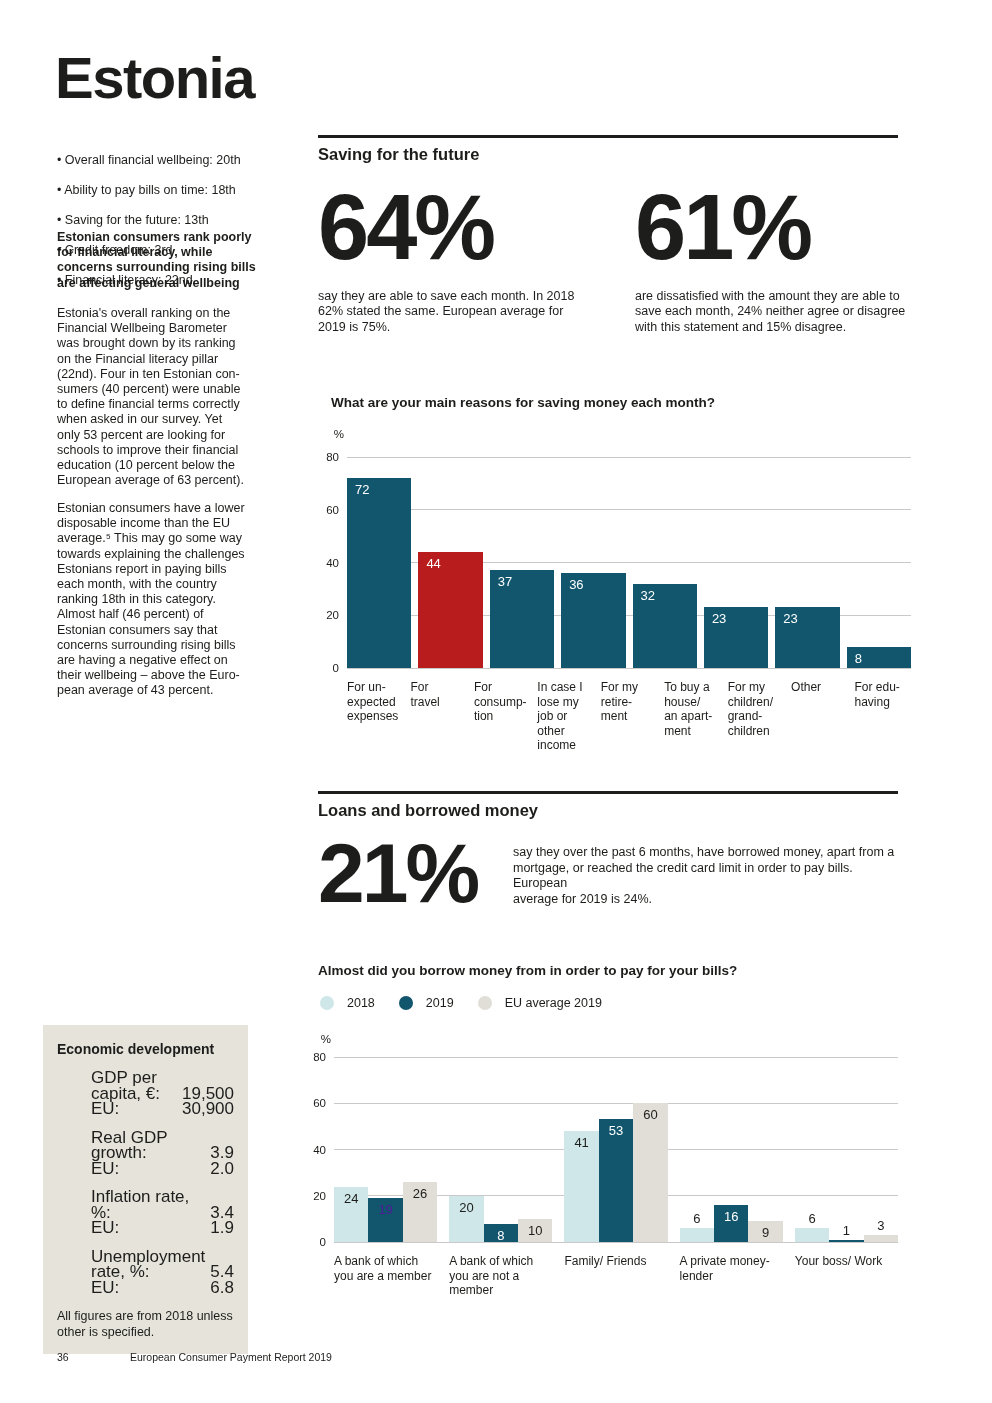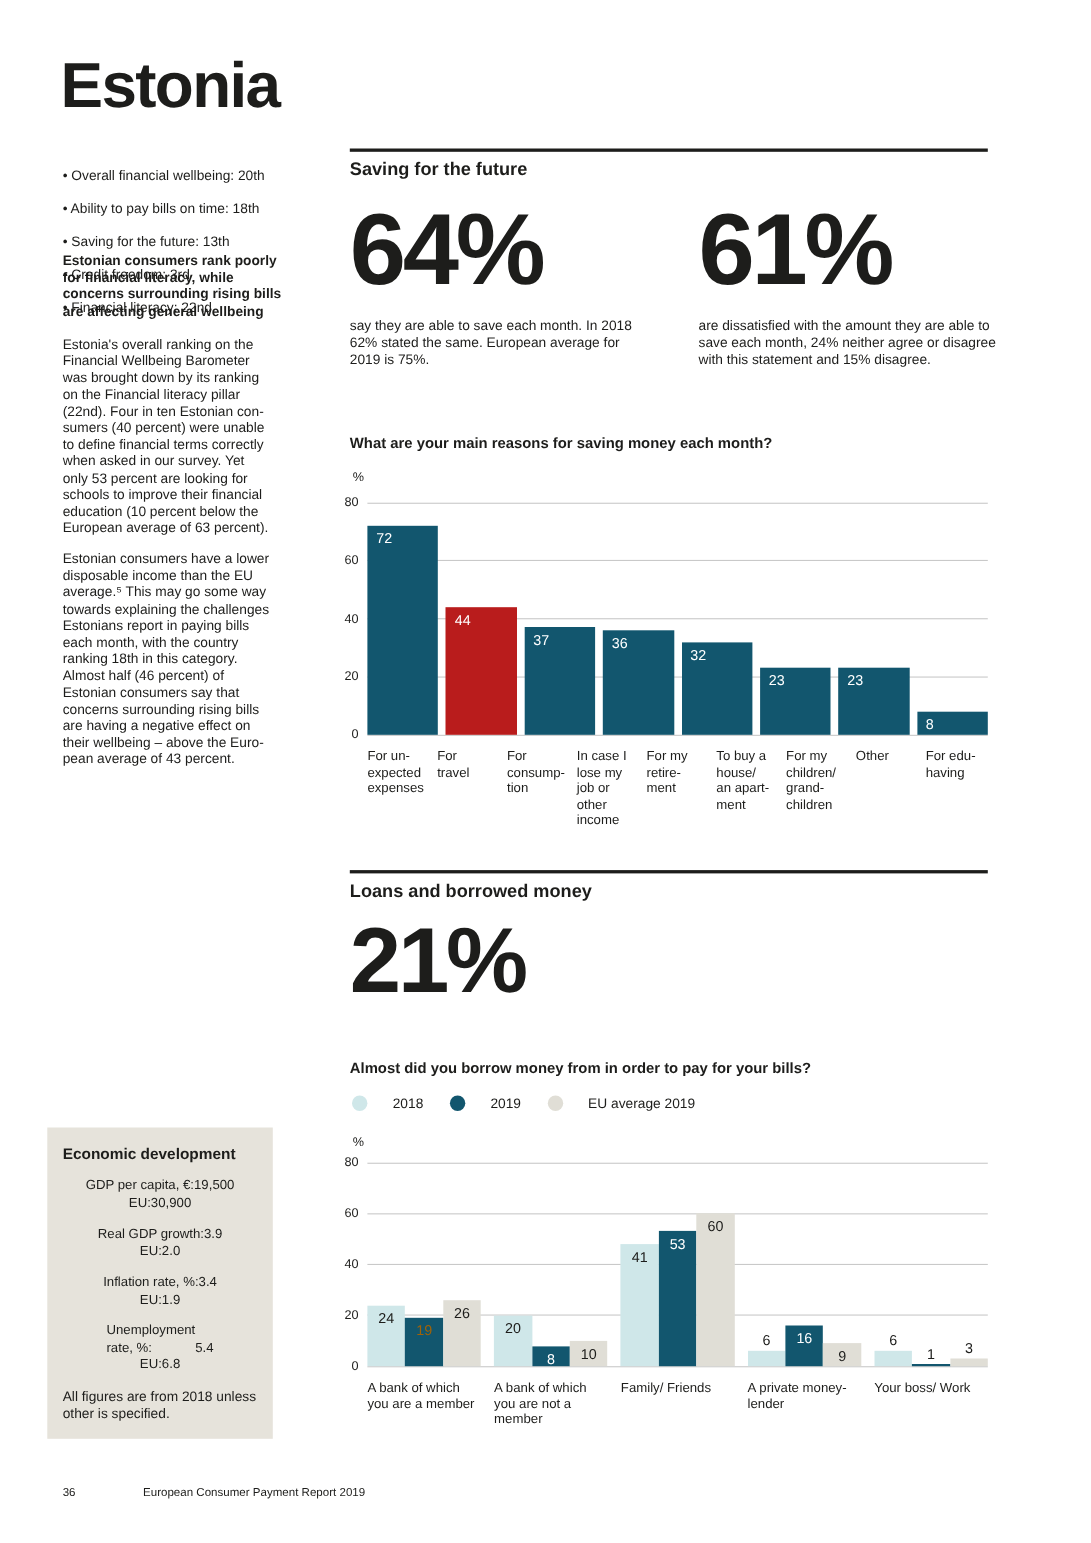--- a/index.html
+++ b/index.html
@@ -27,21 +27,21 @@
 
   .stat-value { font-size:92px; font-weight:bold; letter-spacing:-3px; line-height:0.9; }
   .stat-caption { font-size:12.5px; line-height:15.5px; margin-top:20px; }
   .stat-64 { left:0; top:186px; width:300px; }
   .stat-61 { left:317px; top:186px; width:280px; }
   .loan-value { left:0; top:836px; font-size:84px; font-weight:bold; letter-spacing:-3px; line-height:0.9; }
   .loan-caption { left:195px; top:845px; width:390px; font-size:12.5px; line-height:15.5px; }
 
   
   .chart { left:0; width:580px; }
-  .chart1 { top:395px; height:380px; }
+  .chart1 { top:395px; height:380px;margin-left:13px; }
   .chart2 { top:963px; height:440px; }
   .chart-title { font-size:13.5px; font-weight:bold; }
   .ylabel { position:absolute; left:0; width:13px; text-align:right; font-size:11.5px; }
   .chart1 .ylabel { top:33px; }
   .chart2 .ylabel { top:70px; }
   .plot { position:absolute; left:16px; width:564px; }
   .chart1 .plot { top:62px; height:211px; }
   .chart2 .plot { top:94px; height:185px; }
   .gridline { position:absolute; left:0; right:0; height:1px; background:#c9c9c9; }
   .tick { position:absolute; left:-36px; width:28px; text-align:right; font-size:11.5px; line-height:16px; }
@@ -52,28 +52,28 @@
   .bar { width:100%; position:relative; }
   .val-inside-left { position:absolute; top:4px; left:8px; font-size:13px; color:#fff; }
   .val-g { position:absolute; left:0; right:0; text-align:center; font-size:13px; }
   .group { flex:1; height:100%; display:flex; align-items:flex-end; }
   .cats { position:absolute; left:16px; width:564px; display:flex; }
   .chart1 .cats { top:285px; gap:7px; }
   .chart2 .cats { top:291px; gap:12px; }
   .cat { flex:1; font-size:12px; line-height:14.5px; white-space:pre-line; }
 
   .legend { position:absolute; top:33px; left:2px; display:flex; gap:24px; align-items:center; font-size:12.5px; }
-  .legend-item { display:flex; align-items:center; gap:23px; }
+  .legend-item { display:flex; align-items:center; gap:13px; }
   .legend-dot { width:14px; height:14px; border-radius:50%; }
 
   
   .econ-box { left:43px; top:1025px; width:205px; min-height:270px; background:#e6e3db; padding:16px 14px 14px 14px; }
   .econ-title { font-size:14px; font-weight:bold; }
   .econ-group { margin-top:13px; }
-  .econ-row { display:flex; justify-content:center; align-items:flex-end; font-size:12px; line-height:15.5px; }
+  .econ-row { display:flex; justify-content:space-between; align-items:flex-end; font-size:17px; line-height:15.5px;margin-left:34px; }
   .econ-label { white-space:pre-line; }
   .econ-note { margin-top:14px; font-size:12.5px; line-height:15.5px; white-space:pre-line; }
 
   
   .footer-num { left:57px; top:1351px; font-size:10.5px; }
   .footer-name { left:130px; top:1351px; font-size:10.5px; }
 </style>
 </head>
 <body>
 
@@ -219,20 +219,23 @@
 grand-
 children</div>
           <div class="cat">Other</div>
           <div class="cat">For edu-
 having</div>
         </div>
     </div>
 
     <div class="abs section-head loans-head">Loans and borrowed money</div>
     <div class="abs loan-value">21%</div>
+    <div class="abs loan-caption pre">say they over the past 6 months, have borrowed money, apart from a
+mortgage, or reached the credit card limit in order to pay bills. European
+average for 2019 is 24%.</div>
 
     <div class="abs chart chart2" id="chart2">
       <div class="chart-title">Almost did you borrow money from in order to pay for your bills?</div>
       <div class="legend">
           <div class="legend-item">
             <div class="legend-dot" style="background: rgb(207, 231, 233);"></div>
             <div>2018</div>
           </div>
           <div class="legend-item">
             <div class="legend-dot" style="background: rgb(18, 86, 110);"></div>
@@ -256,21 +259,21 @@
           <div class="gridline" style="top: calc(100% - 0.5px);"></div>
           <div class="tick" style="top: calc(100% - 8px);">0</div>
           <div class="bars grouped">
             <div class="group">
               <div class="cell">
                 <div class="bar" style="height: 30%; background: rgb(207, 231, 233);"></div>
                 <div class="val-g" style="top: calc(70% + 4px); color: rgb(29, 29, 27);">24</div>
               </div>
               <div class="cell">
                 <div class="bar" style="height: 23.75%; background: rgb(18, 86, 110);"></div>
-                <div class="val-g" style="top: calc(76.25% + 4px); color: #a16207;">19</div>
+                <div class="val-g" style="top: calc(76.25% + 4px); color: #4c1d95;">19</div>
               </div>
               <div class="cell">
                 <div class="bar" style="height: 32.5%; background: rgb(224, 222, 214);"></div>
                 <div class="val-g" style="top: calc(67.5% + 4px); color: rgb(29, 29, 27);">26</div>
               </div>
             </div>
             <div class="group">
               <div class="cell">
                 <div class="bar" style="height: 25%; background: rgb(207, 231, 233);"></div>
                 <div class="val-g" style="top: calc(75% + 4px); color: rgb(29, 29, 27);">20</div>

